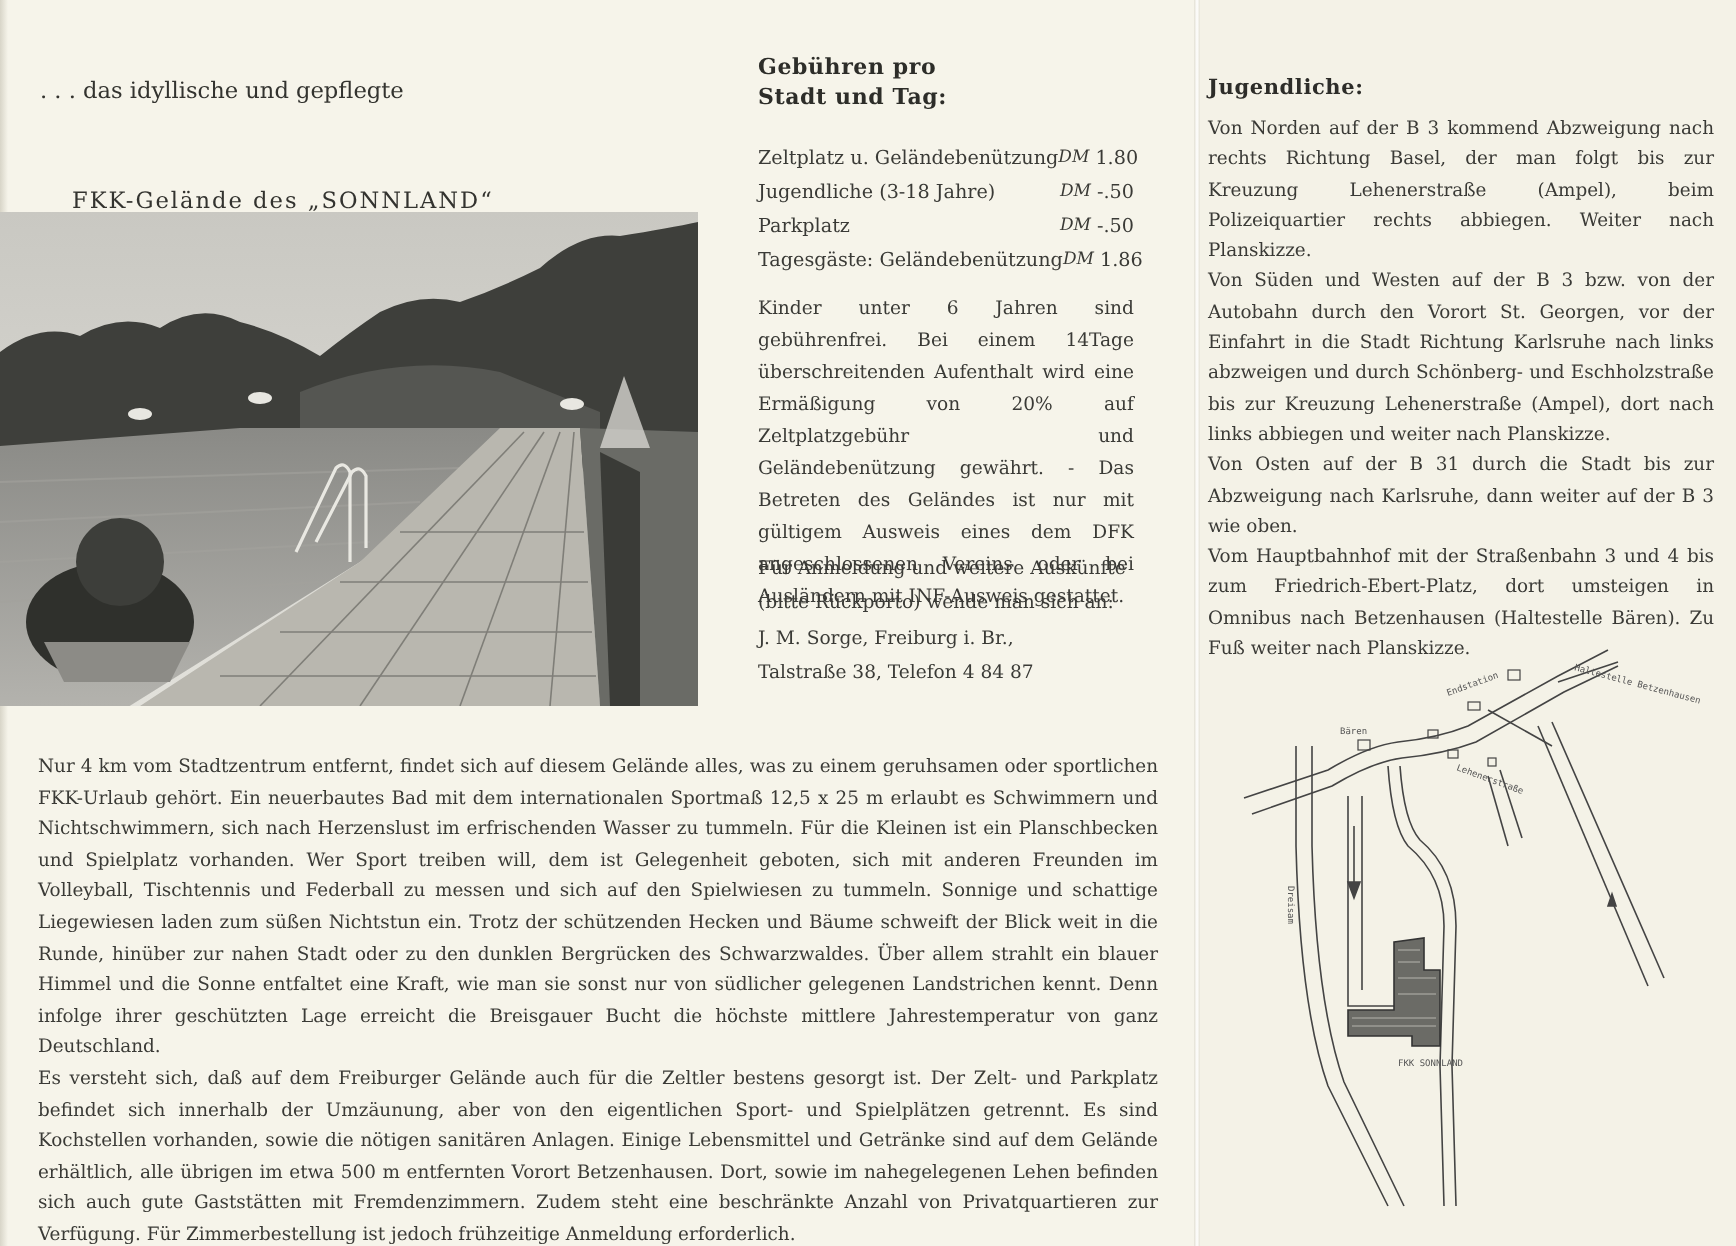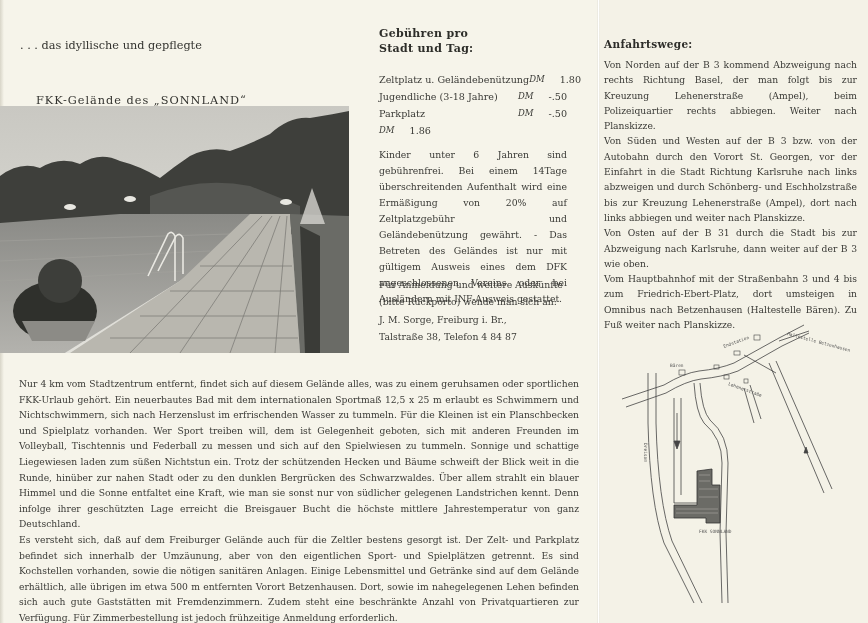--- a/index.html
+++ b/index.html
@@ -9,21 +9,21 @@
   .p-right{left:598px;width:270px;background:#f4f2e7;}
   .fold{position:absolute;left:597px;top:0;width:3px;height:623px;background:linear-gradient(90deg,#e3e0d3,#ffffff,#e6e3d6);}
   .fold2{position:absolute;left:0;top:0;width:4px;height:623px;background:linear-gradient(90deg,#d8d5c8,#f6f4ea);}
   .intro{position:absolute;left:20px;top:37px;font-size:11.3px;line-height:18.5px;color:#33332f;}
   .intro .l2{padding-left:16px;letter-spacing:1px;margin-top:36px;}
   .intro .l3{padding-left:16px;}
   .photo{position:absolute;left:0;top:106px;width:349px;height:247px;overflow:hidden;}
   .fees-h{position:absolute;left:379px;top:26px;font-size:11px;line-height:15px;font-weight:bold;letter-spacing:0.3px;color:#2d2d29;}
   .fees{position:absolute;left:379px;top:71px;width:188px;font-size:9.6px;line-height:17px;}
   .fee-row{display:flex;justify-content:space-between;white-space:nowrap;}
-  .fee-row .price{display:flex;gap:15px;}
+  .fee-row .price{display:flex;gap:3px;}
   .fee-row .cur{font-style:italic;font-size:8.5px;}
   .notes{position:absolute;left:379px;top:147px;width:188px;font-size:9.3px;line-height:16px;text-align:justify;}
   .contact{position:absolute;left:379px;top:276px;width:200px;font-size:9.3px;line-height:17.3px;}
   .body{position:absolute;left:19px;top:376px;width:560px;font-size:9.2px;line-height:15.6px;text-align:justify;}
   .body p{margin:0;}
   .anf-h{position:absolute;left:604px;top:38px;font-size:10.5px;font-weight:bold;letter-spacing:0.3px;color:#2d2d29;}
   .anf{position:absolute;left:604px;top:57px;width:253px;font-size:9.2px;line-height:15.3px;text-align:justify;}
   .anf p{margin:0;}
   .map{position:absolute;left:604px;top:323px;width:264px;height:285px;}
   .maplabel{font-family:"DejaVu Sans Mono","Liberation Mono",monospace;font-size:4.5px;fill:#555;}
@@ -119,41 +119,42 @@
       </span>
   </div>
   <div class="fee-row">
     <span>Parkplatz</span>
     <span class="price">
         <span class="cur">DM</span>
         <span>-.50</span>
       </span>
   </div>
   <div class="fee-row">
+    <span>Tagesgäste: Geländebenützung</span>
     <span class="price">
         <span class="cur">DM</span>
         <span>1.86</span>
       </span>
   </div>
 </div>
 <div class="notes">Kinder unter 6 Jahren sind gebührenfrei. Bei einem 14Tage überschreitenden Aufenthalt wird eine Ermäßigung von 20% auf Zeltplatzgebühr und Geländebenützung gewährt. - Das Betreten des Geländes ist nur mit gültigem Ausweis eines dem DFK angeschlossenen Vereins oder bei Ausländern mit INF-Ausweis gestattet.</div>
 
 <div class="contact">
   <div>Für Anmeldung und weitere Auskünfte</div>
   <div>(bitte Rückporto) wende man sich an:</div>
   <div>J. M. Sorge, Freiburg i. Br.,</div>
   <div>Talstraße 38, Telefon 4 84 87</div>
 </div>
 
 <div class="body">
   <p>Nur 4 km vom Stadtzentrum entfernt, findet sich auf diesem Gelände alles, was zu einem geruhsamen oder sportlichen FKK-Urlaub gehört. Ein neuerbautes Bad mit dem internationalen Sportmaß 12,5 x 25 m erlaubt es Schwimmern und Nichtschwimmern, sich nach Herzenslust im erfrischenden Wasser zu tummeln. Für die Kleinen ist ein Planschbecken und Spielplatz vorhanden. Wer Sport treiben will, dem ist Gelegenheit geboten, sich mit anderen Freunden im Volleyball, Tischtennis und Federball zu messen und sich auf den Spielwiesen zu tummeln. Sonnige und schattige Liegewiesen laden zum süßen Nichtstun ein. Trotz der schützenden Hecken und Bäume schweift der Blick weit in die Runde, hinüber zur nahen Stadt oder zu den dunklen Bergrücken des Schwarzwaldes. Über allem strahlt ein blauer Himmel und die Sonne entfaltet eine Kraft, wie man sie sonst nur von südlicher gelegenen Landstrichen kennt. Denn infolge ihrer geschützten Lage erreicht die Breisgauer Bucht die höchste mittlere Jahrestemperatur von ganz Deutschland.</p>
   <p>Es versteht sich, daß auf dem Freiburger Gelände auch für die Zeltler bestens gesorgt ist. Der Zelt- und Parkplatz befindet sich innerhalb der Umzäunung, aber von den eigentlichen Sport- und Spielplätzen getrennt. Es sind Kochstellen vorhanden, sowie die nötigen sanitären Anlagen. Einige Lebensmittel und Getränke sind auf dem Gelände erhältlich, alle übrigen im etwa 500 m entfernten Vorort Betzenhausen. Dort, sowie im nahegelegenen Lehen befinden sich auch gute Gaststätten mit Fremdenzimmern. Zudem steht eine beschränkte Anzahl von Privatquartieren zur Verfügung. Für Zimmerbestellung ist jedoch frühzeitige Anmeldung erforderlich.</p>
 </div>
 
-<div class="anf-h">Anfahrtswege:</div>
+<div class="anf-h">Jugendliche:</div>
 <div class="anf">
   <p>Von Norden auf der B 3 kommend Abzweigung nach rechts Richtung Basel, der man folgt bis zur Kreuzung Lehenerstraße (Ampel), beim Polizeiquartier rechts abbiegen. Weiter nach Planskizze.</p>
   <p>Von Süden und Westen auf der B 3 bzw. von der Autobahn durch den Vorort St. Georgen, vor der Einfahrt in die Stadt Richtung Karlsruhe nach links abzweigen und durch Schönberg- und Eschholzstraße bis zur Kreuzung Lehenerstraße (Ampel), dort nach links abbiegen und weiter nach Planskizze.</p>
   <p>Von Osten auf der B 31 durch die Stadt bis zur Abzweigung nach Karlsruhe, dann weiter auf der B 3 wie oben.</p>
   <p>Vom Hauptbahnhof mit der Straßenbahn 3 und 4 bis zum Friedrich-Ebert-Platz, dort umsteigen in Omnibus nach Betzenhausen (Haltestelle Bären). Zu Fuß weiter nach Planskizze.</p>
 </div>
 
 <div class="map">
   <svg width="264" height="285" viewBox="0 0 264 285">
     <g fill="none" stroke="#444" stroke-width="0.8">

